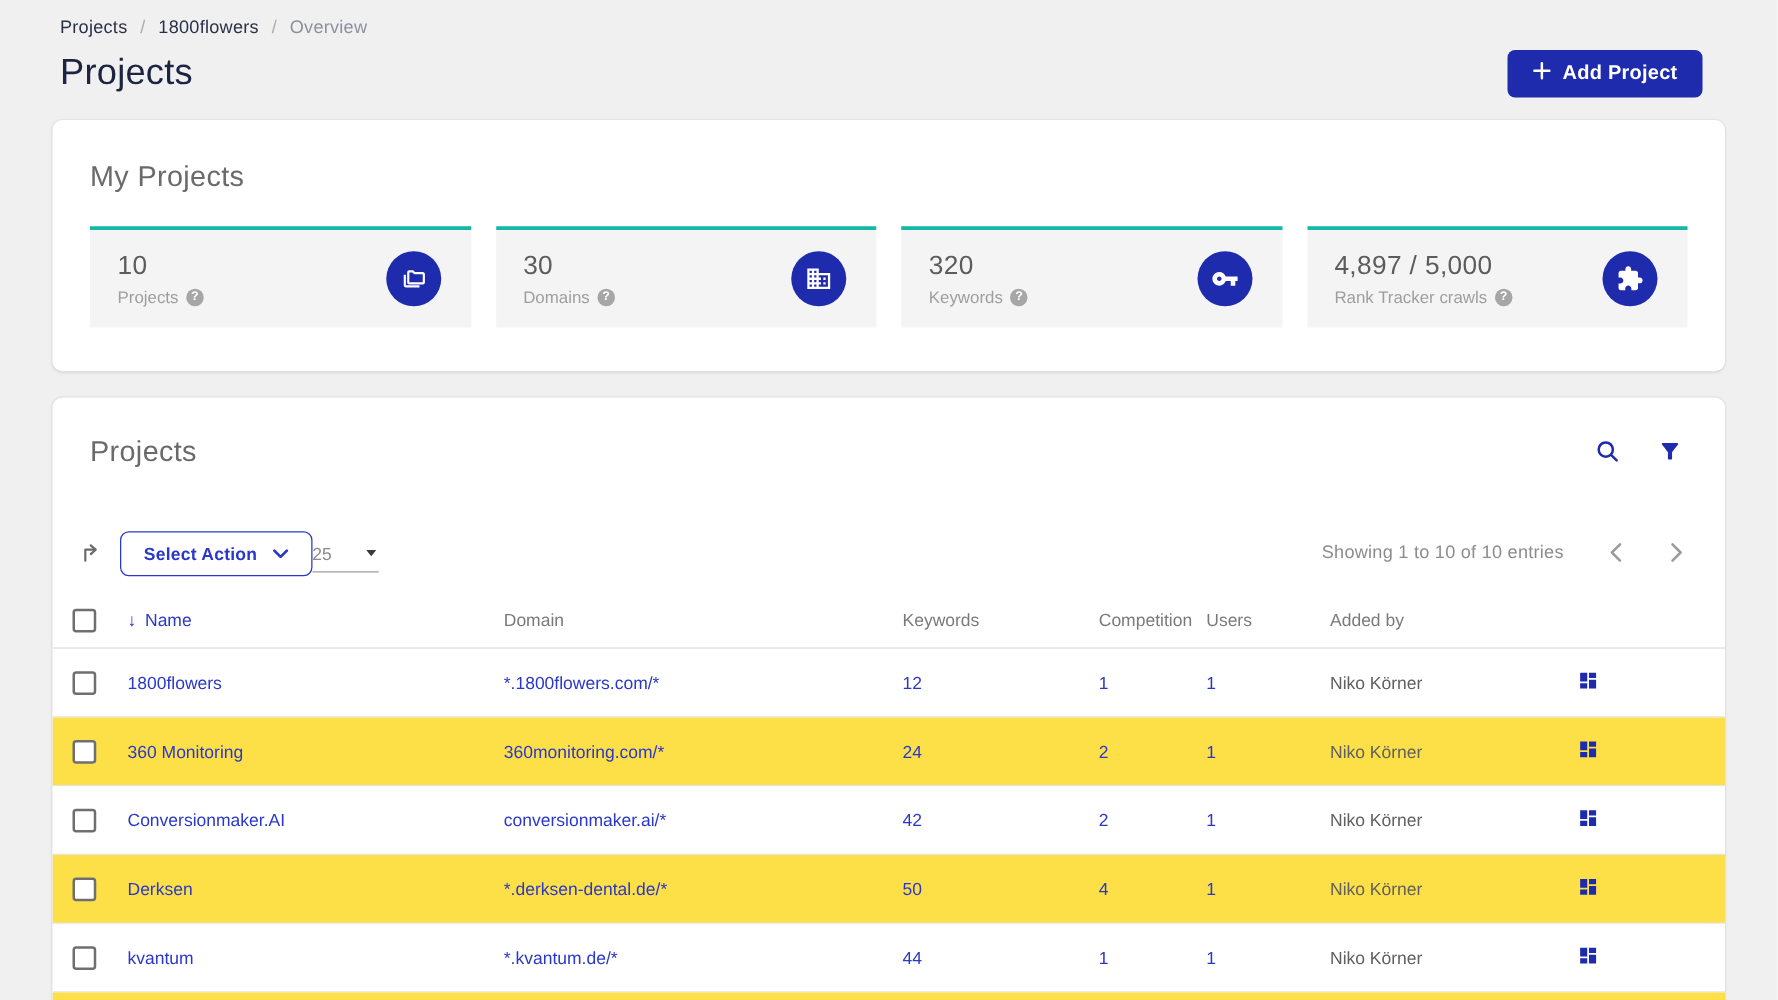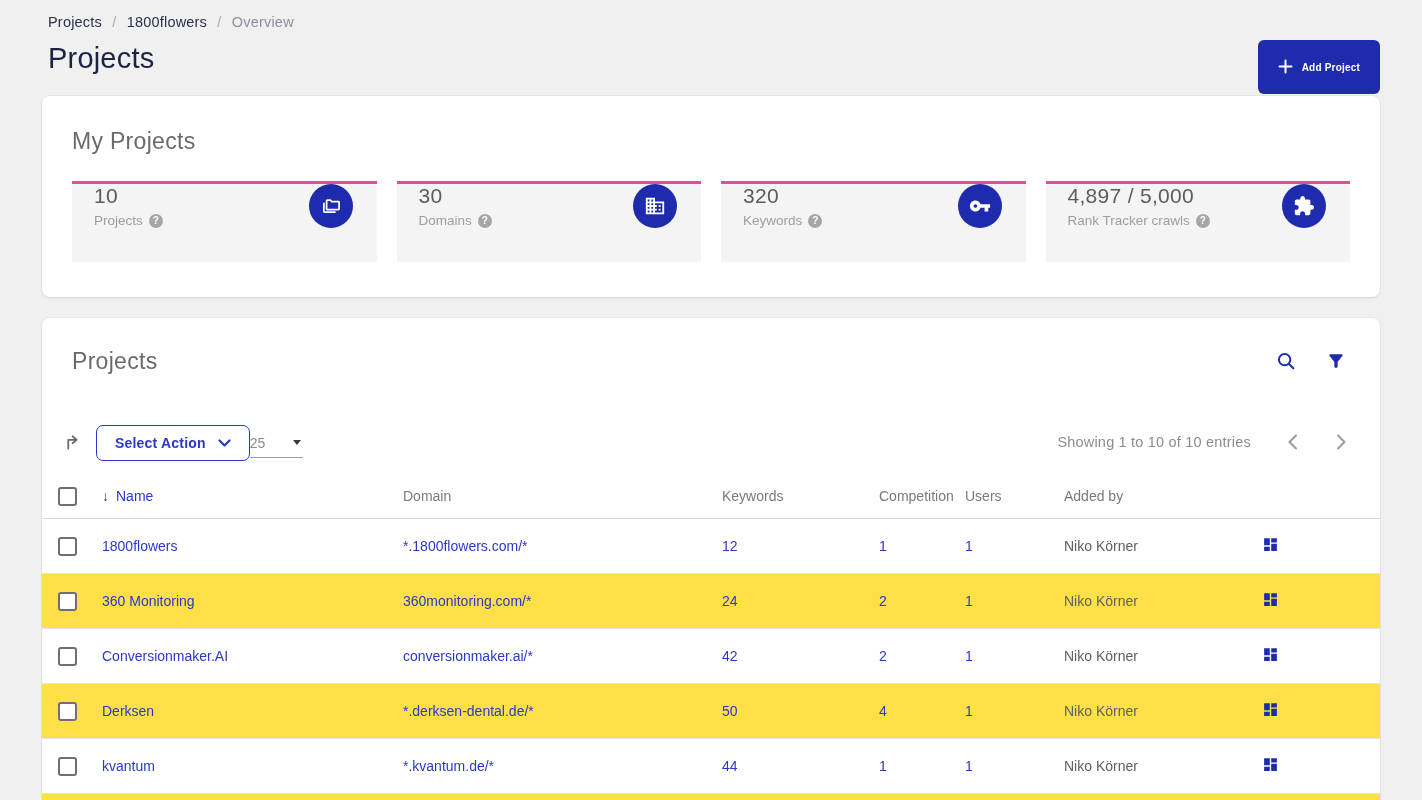--- a/index.html
+++ b/index.html
@@ -11,38 +11,38 @@
     position:relative;
   }
   
   .top { padding:14px 42px 0 48px; position:relative; }
   .breadcrumb { font-size:14.5px; color:#2a3047; letter-spacing:.2px; }
   .breadcrumb .crumb { cursor:pointer; }
   .breadcrumb .sep { color:#a9adb6; margin:0 6px; }
   .breadcrumb .current { color:#8b919c; }
   h1.page-title { margin-top:12px; font-size:29px; font-weight:500; color:#1d2442; letter-spacing:.2px; }
   .add-project-btn {
-    position:absolute; top:40px; right:42px;
+    position:absolute; top:40px; right:60px;
     display:flex; align-items:center; gap:9px;
     background:#1e2bac; color:#fff; border:none; cursor:pointer;
-    height:54px; padding:0 20px; border-radius:6px;
-    font-family:inherit; font-size:10px; font-weight:700; letter-spacing:.2px;
+    height:38px; padding:0 20px; border-radius:6px;
+    font-family:inherit; font-size:16px; font-weight:700; letter-spacing:.2px;
   }
   
   .card {
     background:#fff; border-radius:8px; margin:0 42px;
     box-shadow:0 1px 3px rgba(0,0,0,.08), 0 0 0 1px rgba(0,0,0,.03);
   }
   .card.my-projects { margin-top:21px; padding:32px 30px 35px 30px; }
   .section-title { font-size:23px; color:#6a6a6a; font-weight:400; letter-spacing:.3px; }
   .stats-row { display:flex; gap:20px; margin-top:26px; }
   .stat-card {
     flex:1; height:81px; background:#f4f4f5;
-    border-top:3px solid #ec4899;
-    display:flex; justify-content:space-between;
+    border-top:3px solid #14b8a6;
+    display:flex; align-items:center; justify-content:space-between;
     padding:0 24px 0 22px; cursor:pointer;
   }
   .stat-num { font-size:21px; color:#5c5c5c; letter-spacing:.3px; }
   .stat-label { margin-top:5px; font-size:13.5px; color:#9e9e9e; display:flex; align-items:center; gap:6px; }
   .help-icon {
     width:14px; height:14px; border-radius:50%; background:#a6a6a6; color:#fff;
     font-size:10px; font-weight:700; display:inline-flex; align-items:center; justify-content:center;
     cursor:pointer;
   }
   .help-icon::after { content:"?"; }

